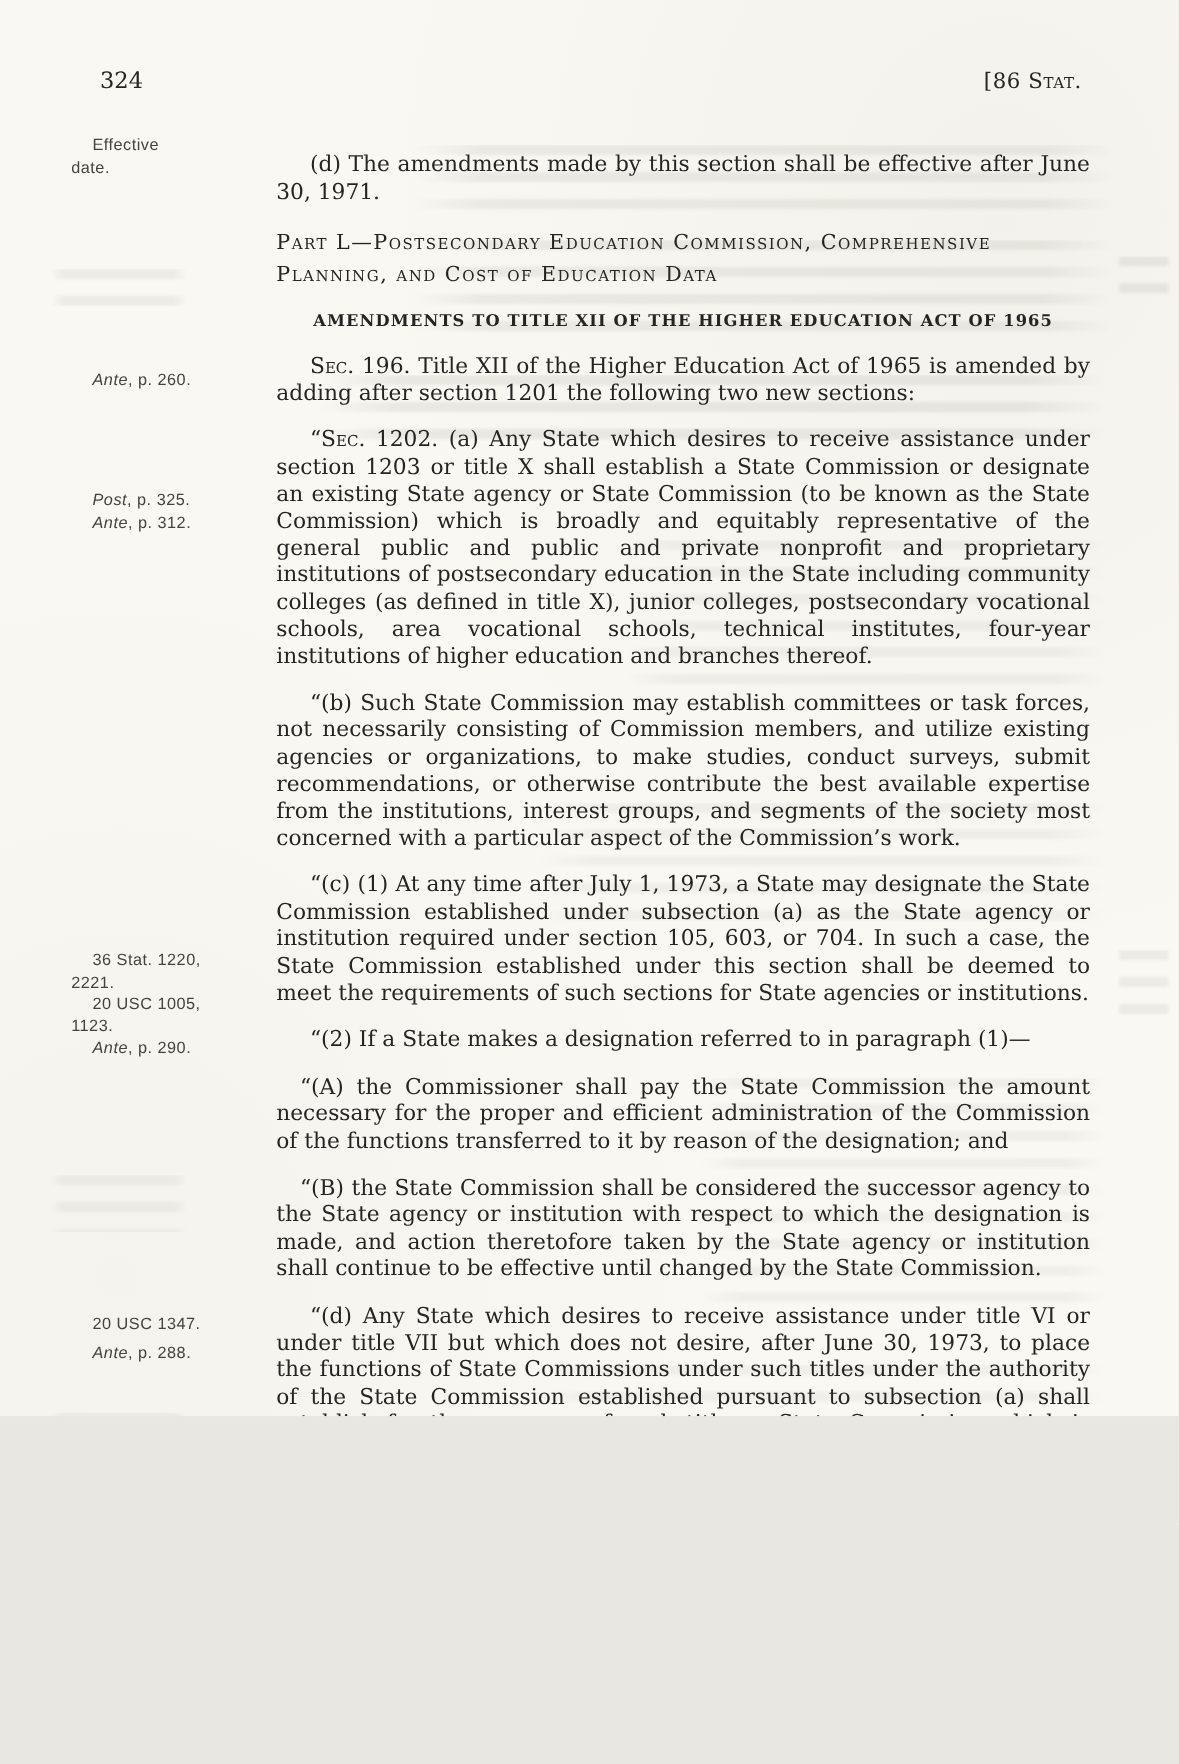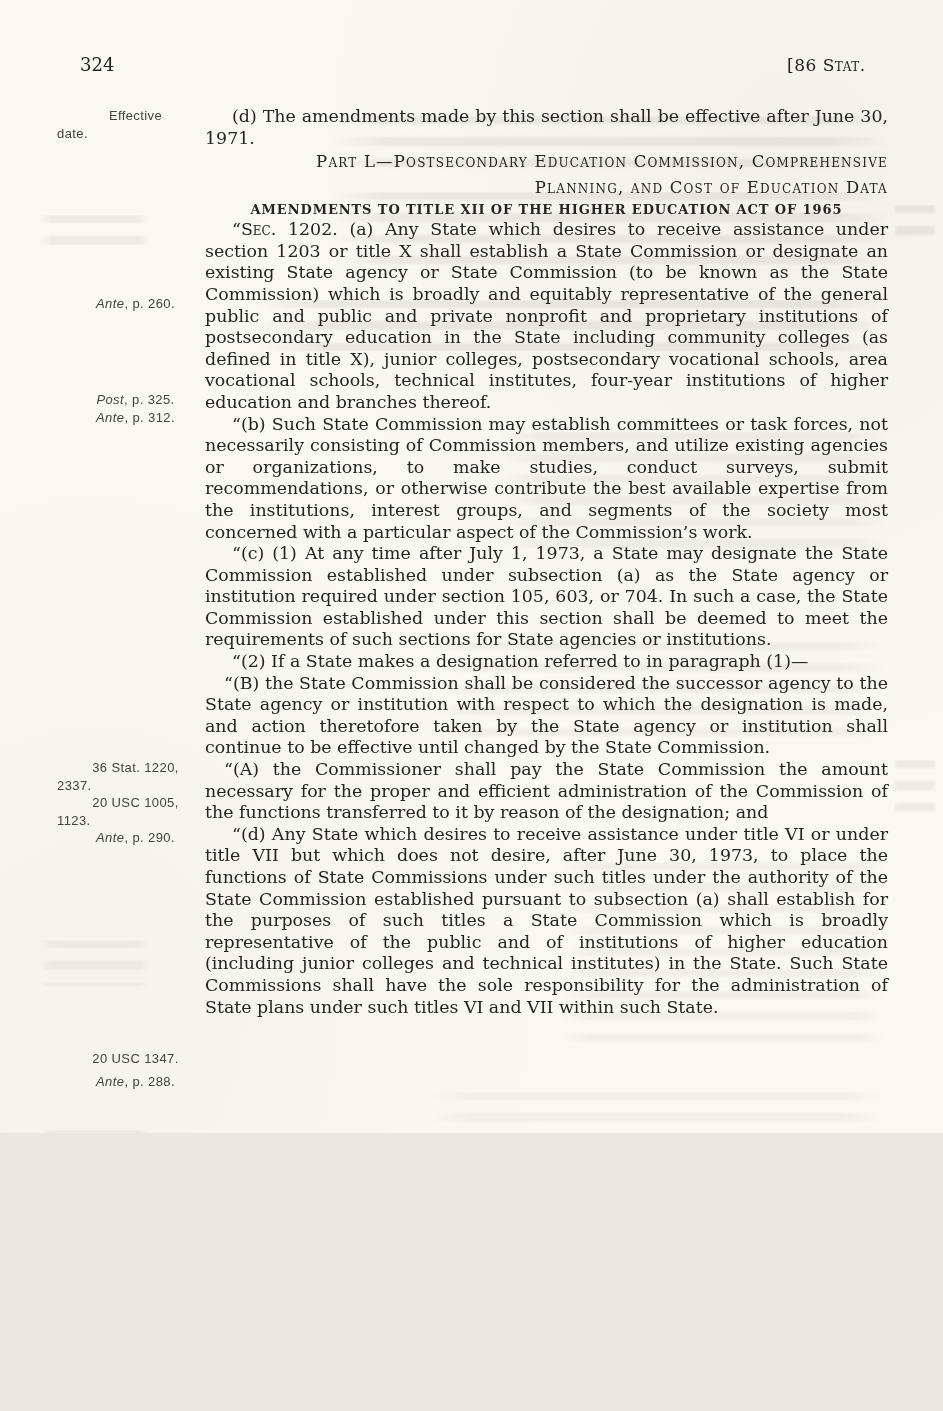--- a/index.html
+++ b/index.html
@@ -17,36 +17,36 @@
   }
   
   .hdr-num{position:absolute;left:80px;top:54px;font-size:18px;}
   .hdr-title{position:absolute;left:240px;top:55px;width:660px;text-align:center;font-size:17.5px;letter-spacing:0.4px;white-space:nowrap;}
   .hdr-stat{position:absolute;left:787px;top:55px;font-size:17px;font-variant:small-caps;letter-spacing:0.5px;}
   
   .body-col{
     position:absolute;left:205px;top:106px;width:683px;
     font-size:17.4px;line-height:21.6px;text-align:justify;
   }
-  .body-col p{margin:0;}
+  .body-col p{margin:16px;}
   .ind{text-indent:27px;}
   .sc{font-variant:small-caps;}
-  .part-head{margin-top:33px;text-align:right;font-variant:small-caps;font-size:16.5px;line-height:26px;letter-spacing:1.2px;}
+  .part-head{margin-top:33px;text-align:left;font-variant:small-caps;font-size:16.5px;line-height:26px;letter-spacing:1.2px;}
   .minor-head{margin-top:13px;text-align:center;font-weight:bold;font-size:13px;letter-spacing:0.9px;line-height:18px;}
   .sec196{margin-top:19px;}
   .state-head{margin-top:15px;margin-bottom:21px;}
   .sub{margin-left:28px;text-indent:19px;}
   
   .note{
     position:absolute;left:57px;width:140px;
     font-family:"Liberation Sans", sans-serif;
     font-size:13px;line-height:17.5px;letter-spacing:0.4px;
     color:#45433f;
   }
-  .note .h{padding-left:17px;text-align:center;}
+  .note .h{padding-left:17px;}
   .note .it{font-style:italic;}
   
   .bleed{
     position:absolute;
     filter:blur(1.2px);
     background:repeating-linear-gradient(to bottom,
       rgba(152,150,140,0.32) 0 8px, rgba(152,150,140,0) 8px 21.5px);
     -webkit-mask-image:linear-gradient(to right, transparent, #000 10%, #000 90%, transparent);
             mask-image:linear-gradient(to right, transparent, #000 10%, #000 90%, transparent);
   }
@@ -84,21 +84,21 @@
     <div class="h"><span class="it">Ante</span><span>, p. 260.</span></div>
   </div>
 
   <div class="note" style="top:391px">
     <div class="h"><span class="it">Post</span><span>, p. 325.</span></div>
     <div class="h"><span class="it">Ante</span><span>, p. 312.</span></div>
   </div>
 
   <div class="note" style="top:759px">
     <div class="h">36 Stat. 1220,</div>
-    <div>2337.</div>
+    <div>2221.</div>
     <div class="h">20 USC 1005,</div>
     <div>1123.</div>
     <div class="h"><span class="it">Ante</span><span>, p. 290.</span></div>
   </div>
 
   <div class="note" style="top:1050px">
     <div class="h">20 USC 1347.</div>
     <div class="h" style="margin-top:5px"><span class="it">Ante</span><span>, p. 288.</span></div>
   </div>
 
@@ -106,30 +106,31 @@
 
     <p class="ind">(d) The amendments made by this section shall be effective after June 30, 1971.</p>
 
     <p class="part-head">
       <span>Part L—Postsecondary Education Commission, Comprehensive</span><br>
       <span>Planning, and Cost of Education Data</span>
     </p>
 
     <p class="minor-head">AMENDMENTS TO TITLE XII OF THE HIGHER EDUCATION ACT OF 1965</p>
 
+    <p class="ind sec196"><span class="sc">Sec. 196.</span><span> Title XII of the Higher Education Act of 1965 is amended by adding after section 1201 the following two new sections:</span></p>
 
 
     <p class="ind"><span class="sc">“Sec. 1202.</span><span> (a) Any State which desires to receive assistance under section 1203 or title X shall establish a State Commission or designate an existing State agency or State Commission (to be known as the State Commission) which is broadly and equitably representative of the general public and public and private nonprofit and proprietary institutions of postsecondary education in the State including community colleges (as defined in title X), junior colleges, postsecondary vocational schools, area vocational schools, technical institutes, four-year institutions of higher education and branches thereof.</span></p>
 
     <p class="ind">“(b) Such State Commission may establish committees or task forces, not necessarily consisting of Commission members, and utilize existing agencies or organizations, to make studies, conduct surveys, submit recommendations, or otherwise contribute the best available expertise from the institutions, interest groups, and segments of the society most concerned with a particular aspect of the Commission’s work.</p>
 
     <p class="ind">“(c) (1) At any time after July 1, 1973, a State may designate the State Commission established under subsection (a) as the State agency or institution required under section 105, 603, or 704. In such a case, the State Commission established under this section shall be deemed to meet the requirements of such sections for State agencies or institutions.</p>
 
     <p class="ind">“(2) If a State makes a designation referred to in paragraph (1)—</p>
 
+    <p class="sub">“(A) the Commissioner shall pay the State Commission the amount necessary for the proper and efficient administration of the Commission of the functions transferred to it by reason of the designation; and</p>
+
     <p class="sub">“(B) the State Commission shall be considered the successor agency to the State agency or institution with respect to which the designation is made, and action theretofore taken by the State agency or institution shall continue to be effective until changed by the State Commission.</p>
-
-    <p class="sub">“(A) the Commissioner shall pay the State Commission the amount necessary for the proper and efficient administration of the Commission of the functions transferred to it by reason of the designation; and</p>
 
     <p class="ind">“(d) Any State which desires to receive assistance under title VI or under title VII but which does not desire, after June 30, 1973, to place the functions of State Commissions under such titles under the authority of the State Commission established pursuant to subsection (a) shall establish for the purposes of such titles a State Commission which is broadly representative of the public and of institutions of higher education (including junior colleges and technical institutes) in the State. Such State Commissions shall have the sole responsibility for the administration of State plans under such titles VI and VII within such State.</p>
 
   </div>
 </div>
 
 </body></html>

